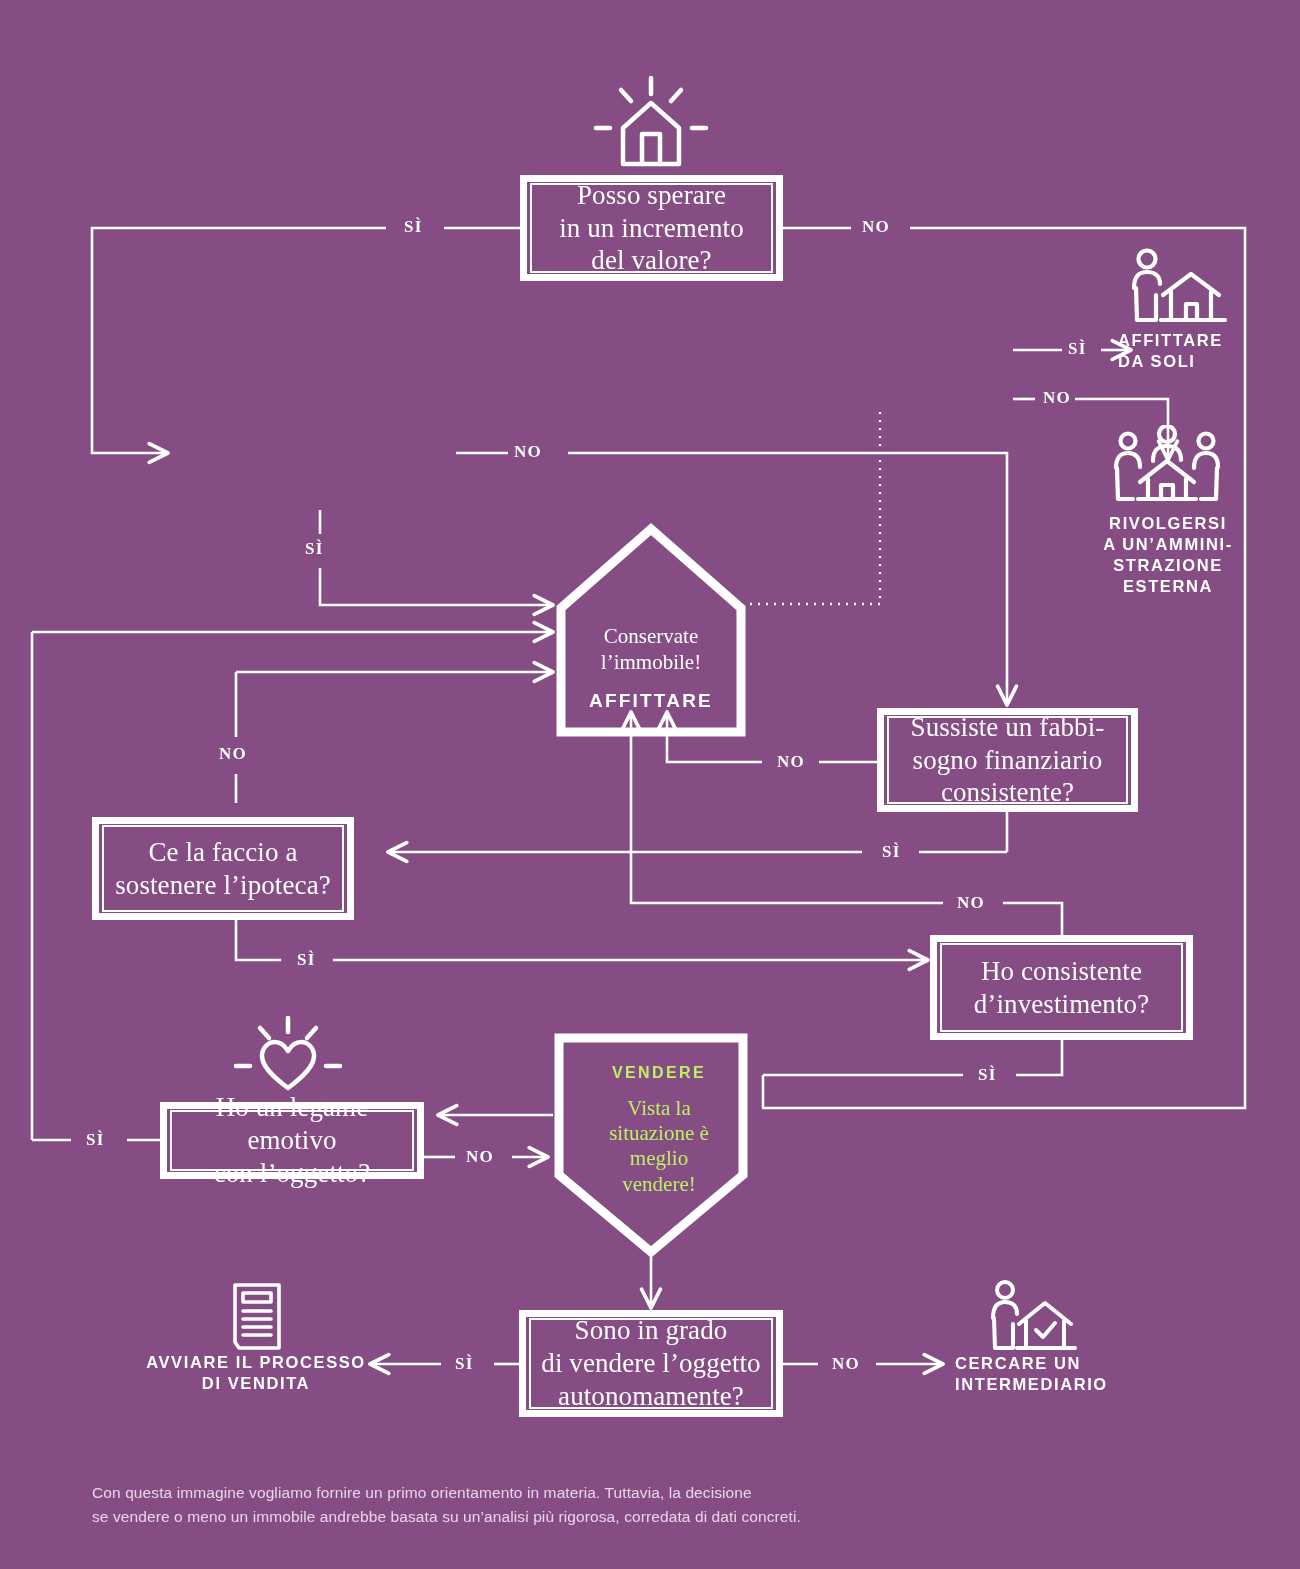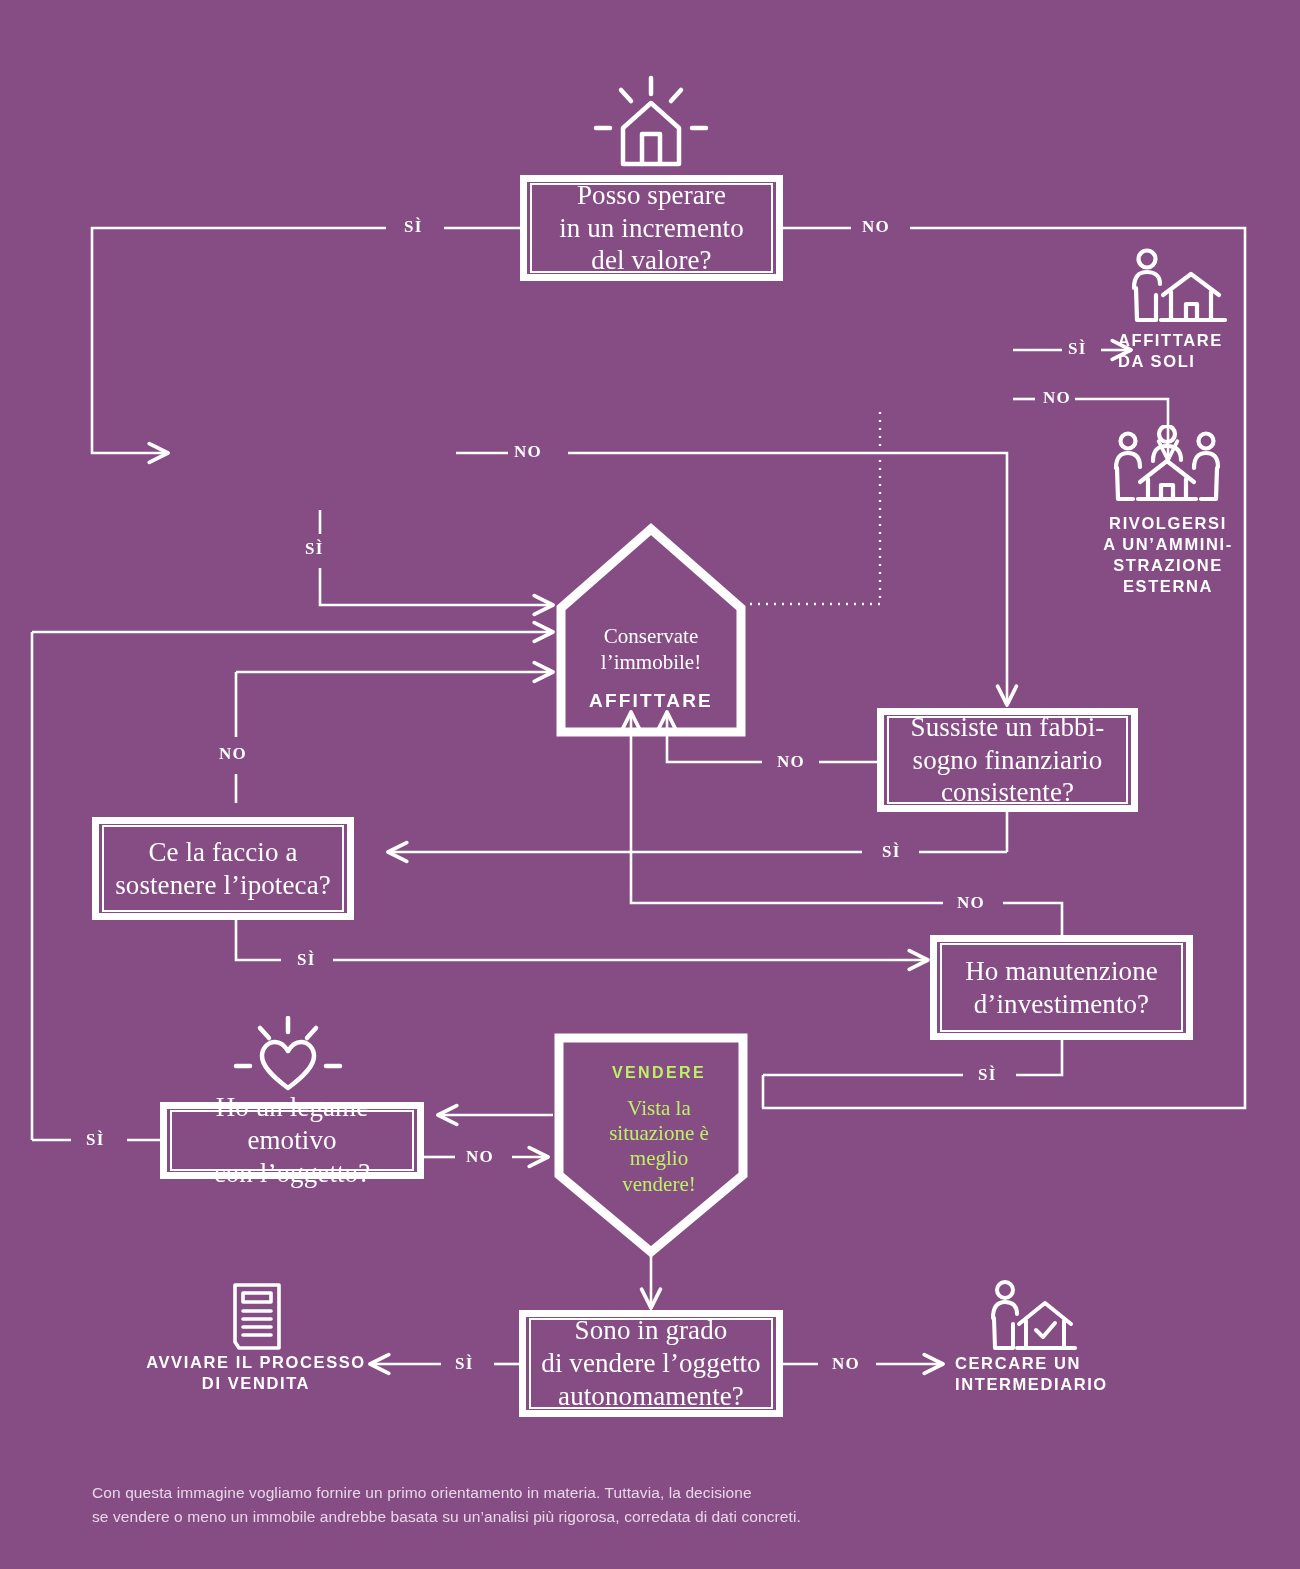--- a/index.html
+++ b/index.html
@@ -305,21 +305,21 @@
 
   <div class="node qbox" style="left:92px; top:801px; width:262px; height:103px;margin-top:16px;">
     <div class="inner">
       <div class="qtext">Ce la faccio a
 sostenere l’ipoteca?</div>
     </div>
   </div>
 
   <div class="node qbox" style="left:930px; top:935px; width:263px; height:105px;">
     <div class="inner">
-      <div class="qtext">Ho manutenzione
+      <div class="qtext">Ho consistente
 d’investimento?</div>
     </div>
   </div>
 
   <div class="node qbox" style="left:160px; top:1102px; width:264px; height:77px;">
     <div class="inner">
       <div class="qtext">Ho un legame
 emotivo
 con l’oggetto?</div>
     </div>

